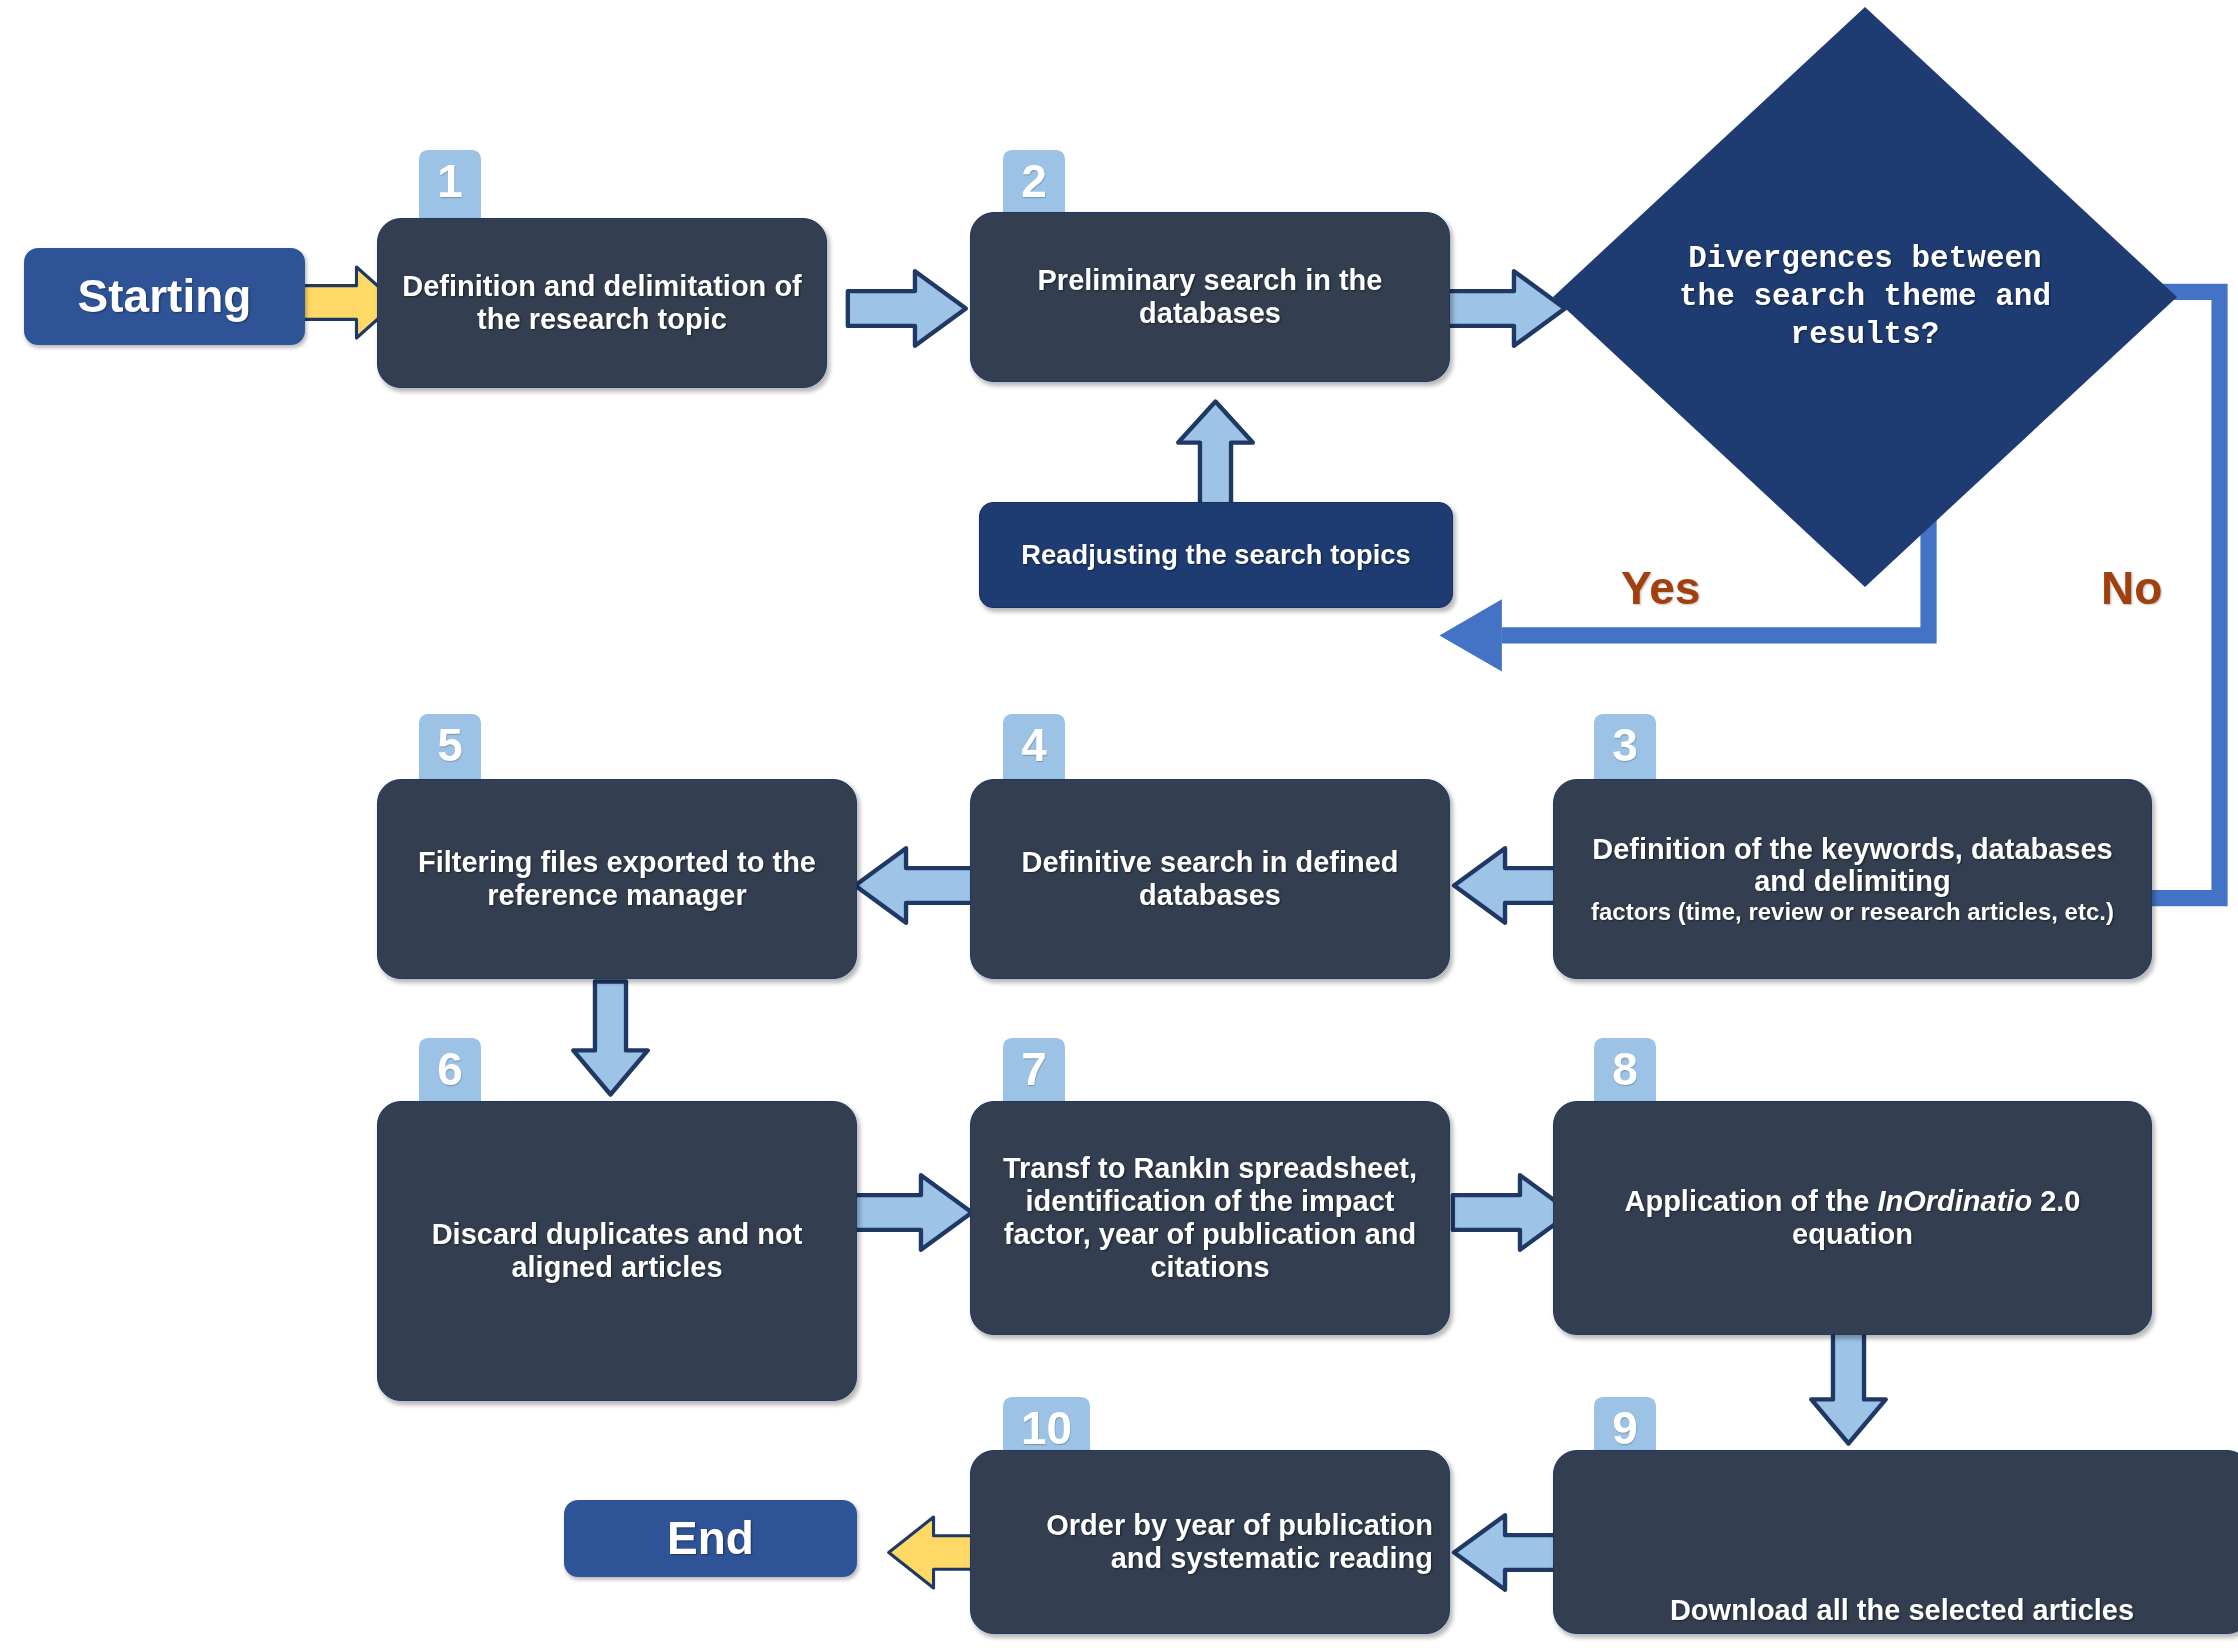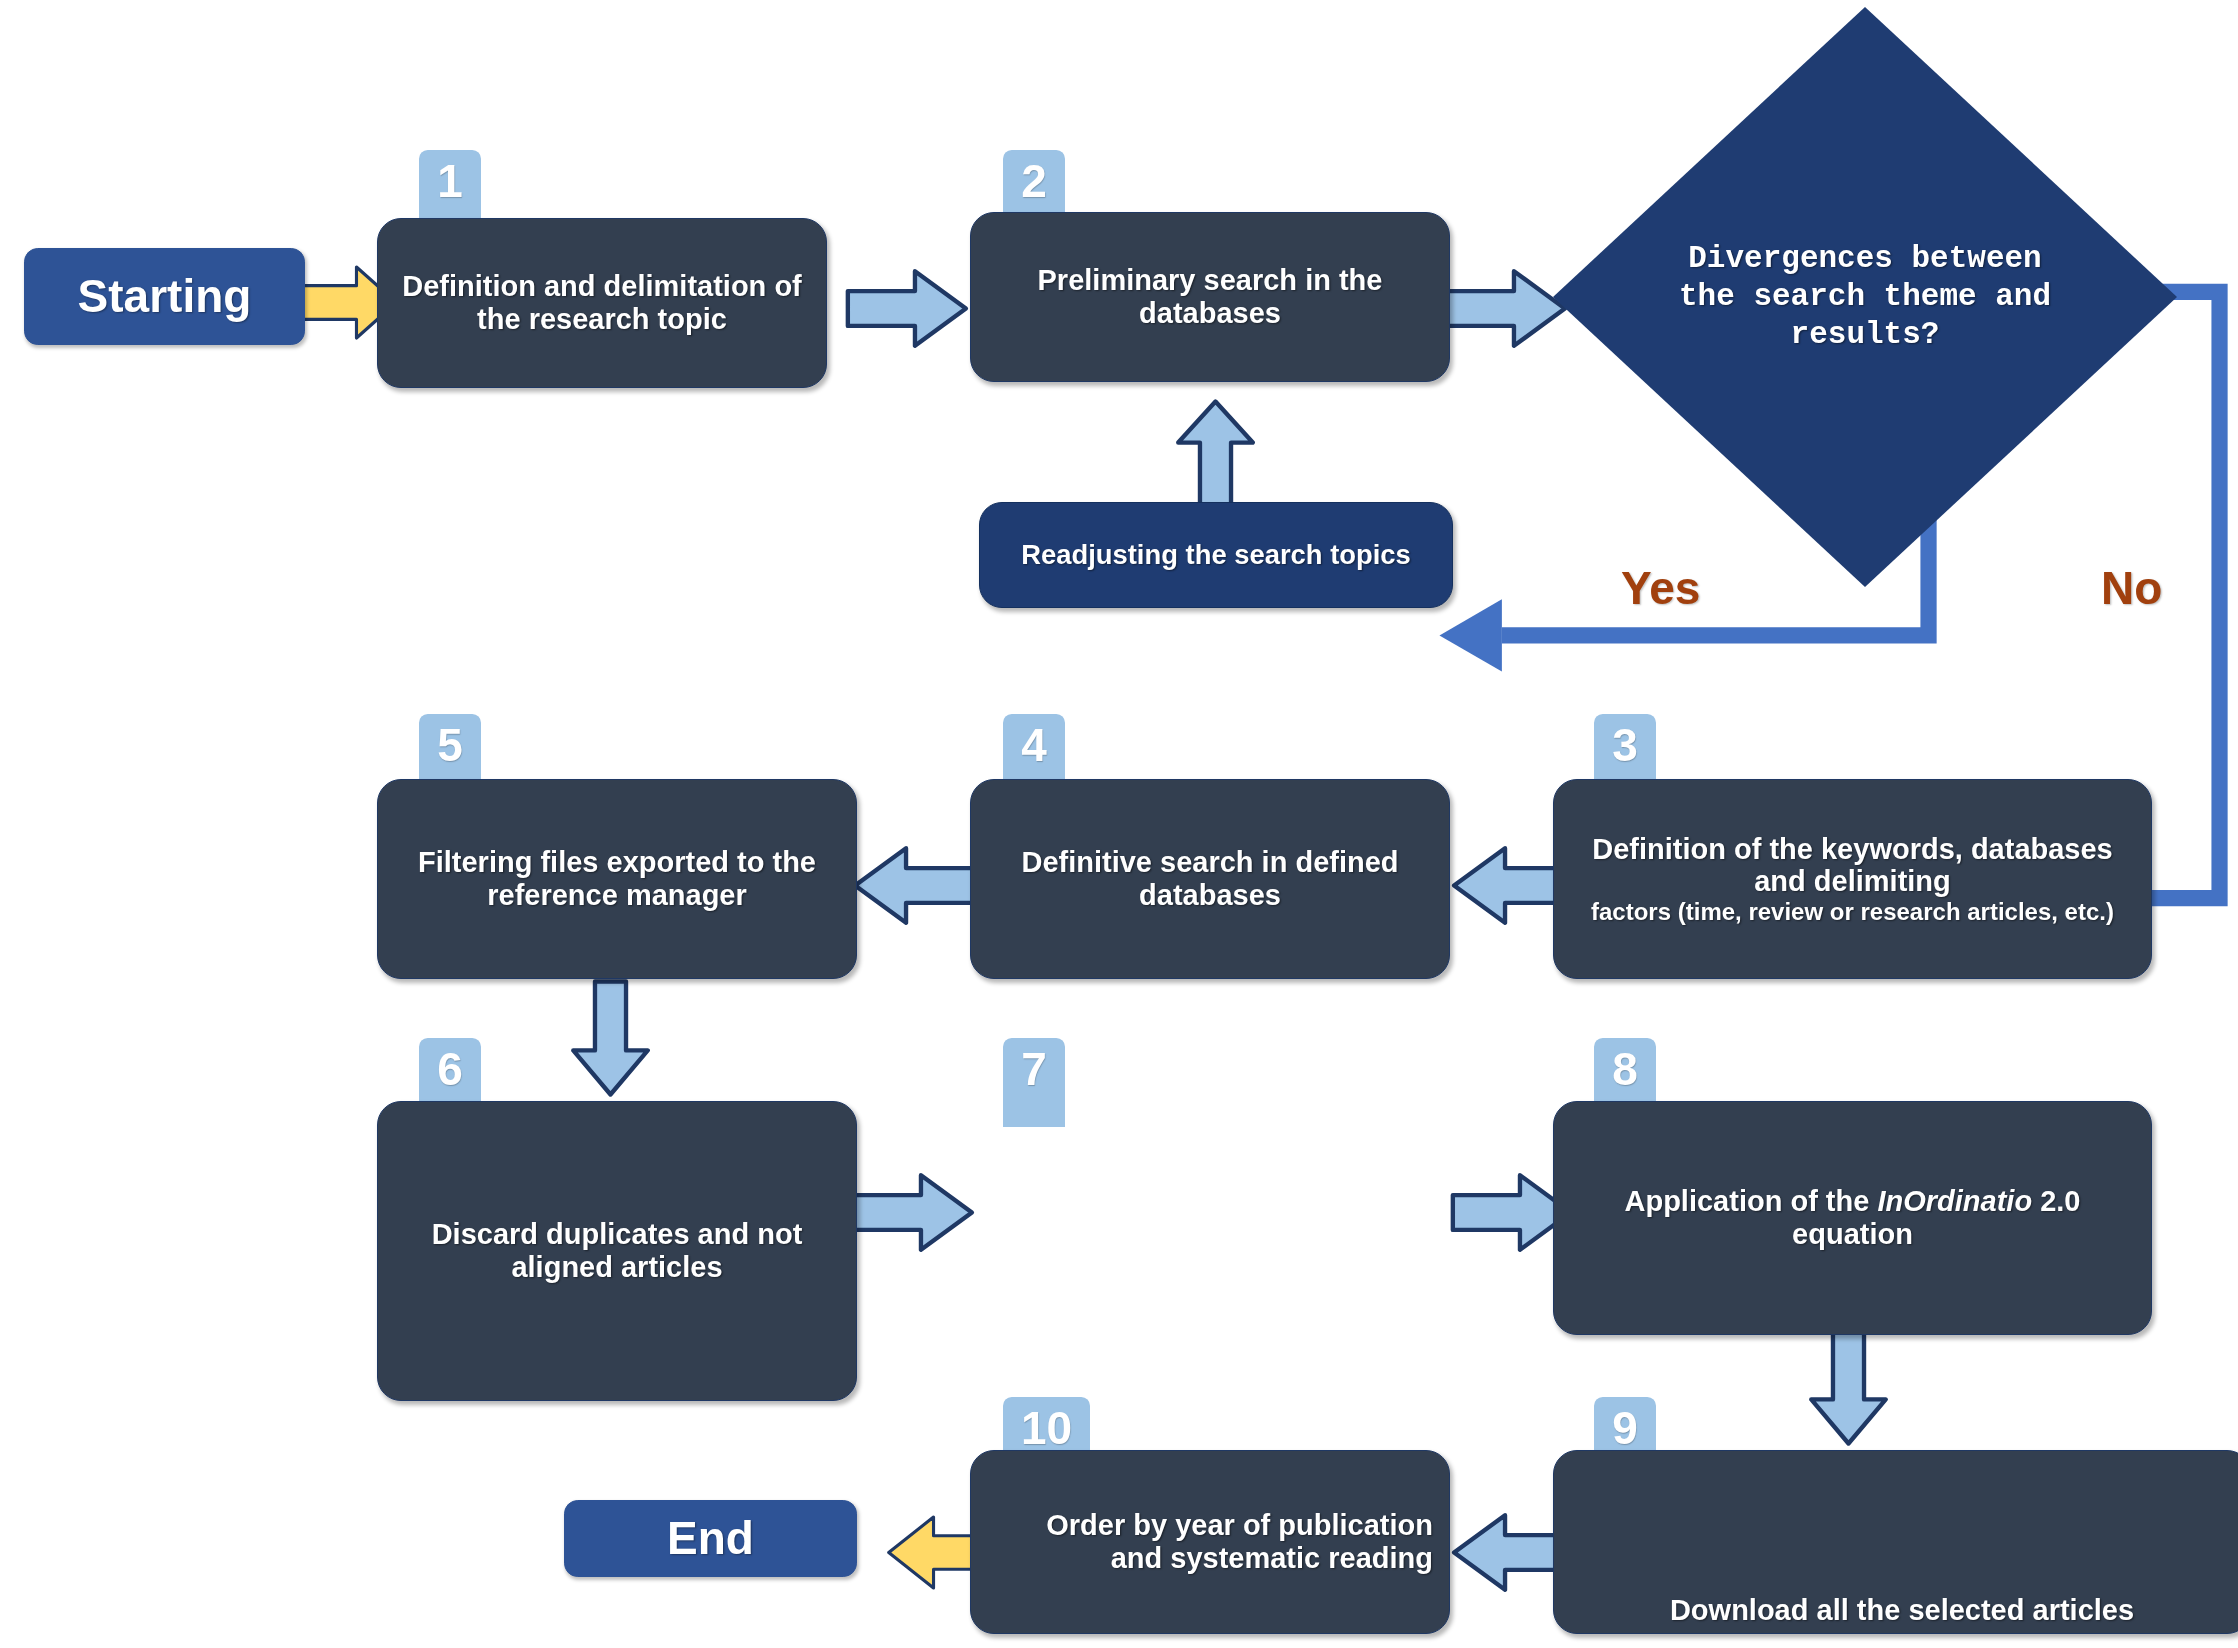--- a/index.html
+++ b/index.html
@@ -22,21 +22,21 @@
     box-shadow:2.5px 3.1px 4.4px rgba(0,0,0,.28);
     font-size:29px;padding:6.2px 16px;
     text-shadow:1.2px 1.2px 1.9px rgba(0,0,0,.45);
   }
   .terminal{
     background:#2e5396;border:1.2px solid #2e5396;border-radius:13.7px;
     font-size:46px;box-shadow:1.9px 2.5px 3.7px rgba(0,0,0,.25);
     text-shadow:1.2px 1.2px 1.9px rgba(0,0,0,.35);
   }
   .readjust{
-    background:#1f3c72;border:1.9px solid #14305e;border-radius:23px;
+    background:#1f3c72;border:1.9px solid #14305e;border-radius:14px;
     font-size:27.4px;padding:5px 13.7px;
     box-shadow:2.5px 3.1px 4.4px rgba(0,0,0,.28);
     text-shadow:1.2px 1.2px 1.9px rgba(0,0,0,.45);
   }
   .small-tail{font-size:24px;display:block;}
 
   
   .badge{
     position:absolute;background:#9cc3e5;border-radius:8.7px 8.7px 0 0;
     color:#ffffff;font-weight:bold;
@@ -235,20 +235,23 @@
   </div>
 
   <div class="node proc" style="left:377px;top:779px;width:480px;height:200px;">
     <span>Filtering  files exported to the reference manager</span>
   </div>
 
   <div class="node proc" style="left:377px;top:1101px;width:480px;height:300px;">
     <span>Discard duplicates and not aligned articles</span>
   </div>
 
+  <div class="node proc" style="left:970px;top:1101px;width:480px;height:234px;">
+    <span>Transf to RankIn spreadsheet, identification of the impact factor, year of publication and citations</span>
+  </div>
 
   <div class="node proc" style="left:1553px;top:1101px;width:599px;height:234px;">
     <span>
       <span>Application of the </span><span class="it">InOrdinatio</span><span> 2.0 equation</span>
     </span>
   </div>
 
   <div class="node proc" style="left:1553px;top:1450px;width:698px;height:184px;align-items:flex-end;">
     <span>Download all the selected articles</span>
   </div>

